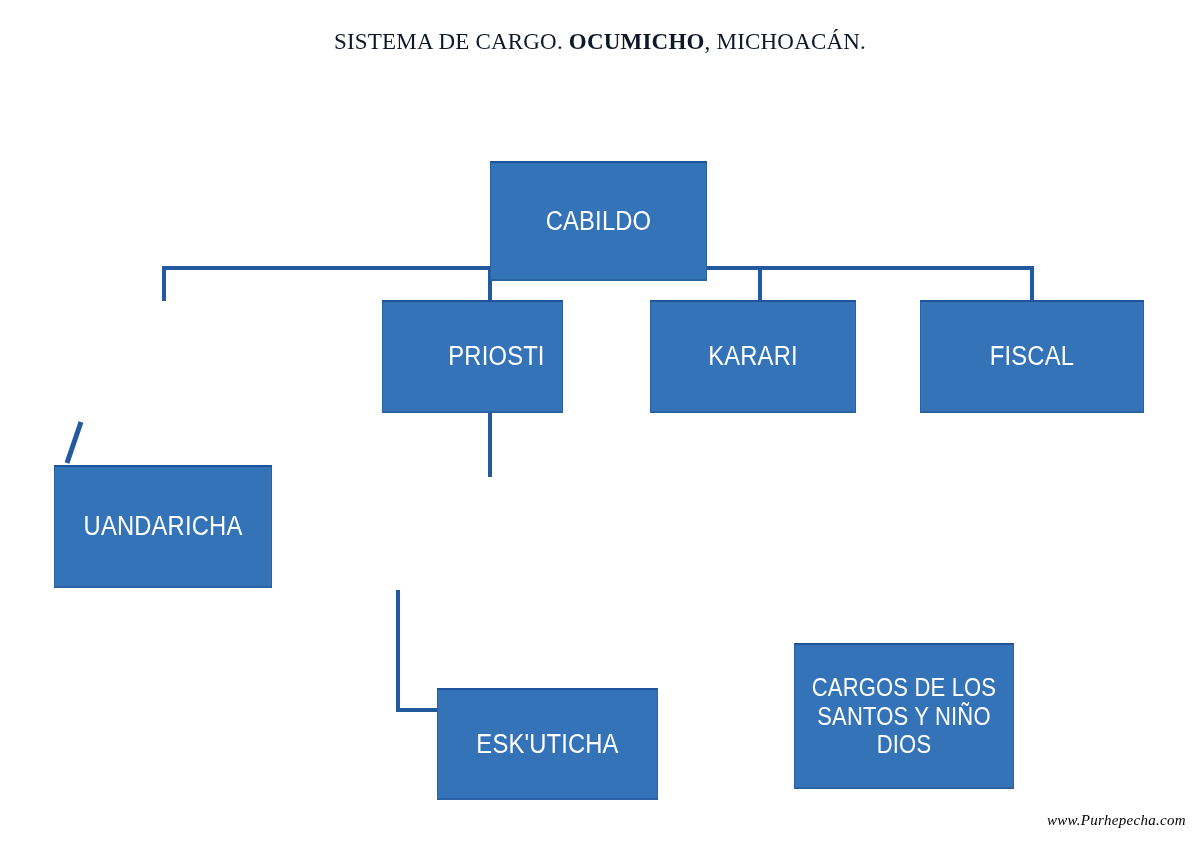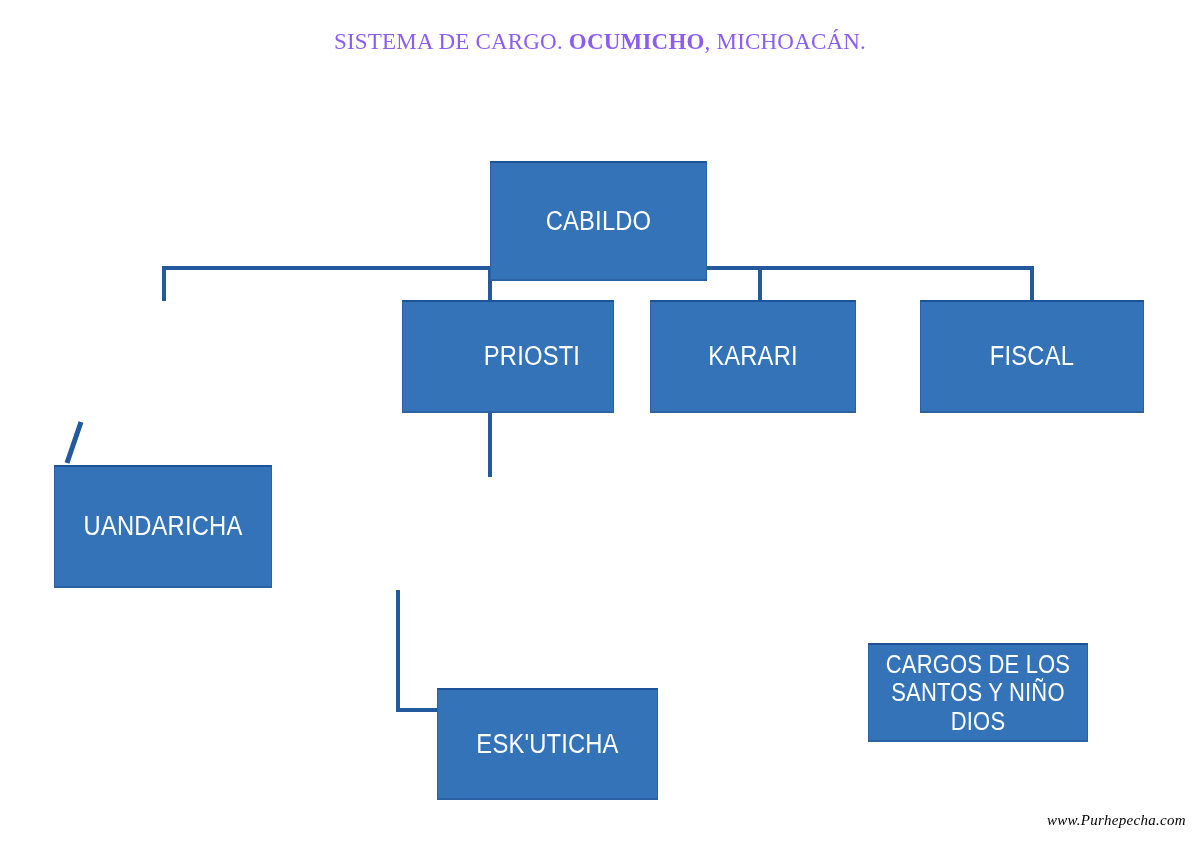--- a/index.html
+++ b/index.html
@@ -22,21 +22,21 @@
   
   .chart-title {
     position: absolute;
     left: 0;
     top: 29px;
     width: 1200px;
     text-align: center;
     font-family: "Liberation Serif", "DejaVu Serif", serif;
     font-size: 23px;
     letter-spacing: 0.2px;
-    color: #8b5cf6;
+    color: #0f172a;
     white-space: nowrap;
   }
   .chart-title .bold {
     font-weight: bold;
   }
 
   
   .node {
     position: absolute;
     box-sizing: border-box;
@@ -120,42 +120,42 @@
   <div class="conn conn-v" style="left:488px; top:413px; height:64px;"></div>
 
   <div class="conn conn-v" style="left:396px; top:590px; height:122px;"></div>
   <div class="conn conn-h" style="left:396px; top:708px; width:44px;"></div>
 
   <div class="node" style="left:490px; top:121px; width:217px; height:120px;margin-top:40px;">
     <span class="node-label">CABILDO</span>
   </div>
 
 
-  <div class="node" style="left:402px; top:300px; width:212px; height:113px;padding-left:48px;">
+  <div class="node" style="left:382px; top:300px; width:181px; height:113px;padding-left:48px;">
     <span class="node-label">PRIOSTI</span>
   </div>
 
   <div class="node" style="left:650px; top:300px; width:206px; height:113px;">
     <span class="node-label">KARARI</span>
   </div>
 
   <div class="node" style="left:920px; top:300px; width:224px; height:113px;align-items:center;">
     <span class="node-label">FISCAL</span>
   </div>
 
   <div class="node" style="left:54px; top:465px; width:218px; height:123px;">
     <span class="node-label">UANDARICHA</span>
   </div>
 
 
   <div class="node" style="left:437px; top:688px; width:221px; height:112px;">
     <span class="node-label">ESK'UTICHA</span>
   </div>
 
-  <div class="node multiline" style="left:868px; top:643px; width:220px; height:99px;">
+  <div class="node multiline" style="left:794px; top:643px; width:220px; height:146px;">
     <span class="node-label">CARGOS DE LOS
 SANTOS Y NIÑO
 DIOS</span>
   </div>
 
   <div class="watermark">www.Purhepecha.com</div>
 
 </div>
 
 </body></html>

